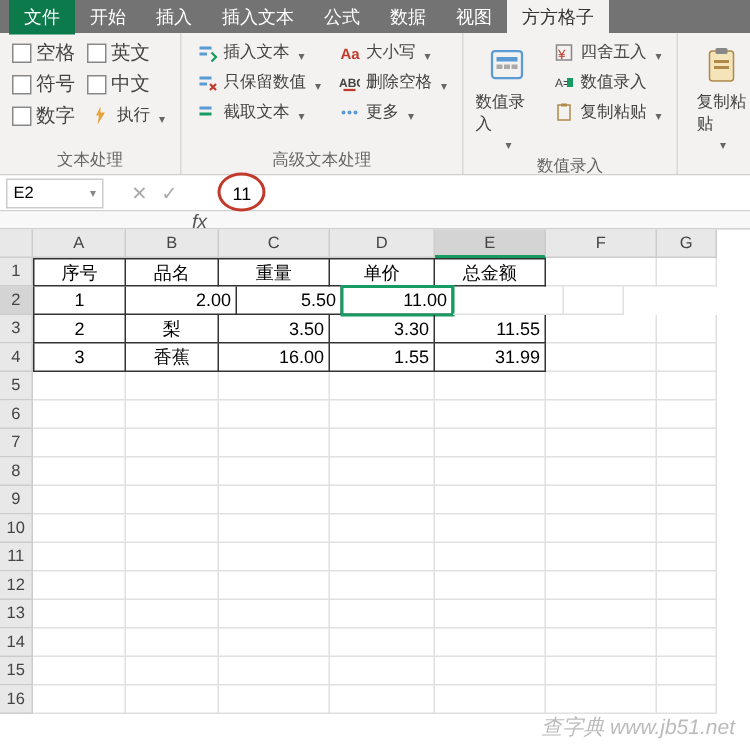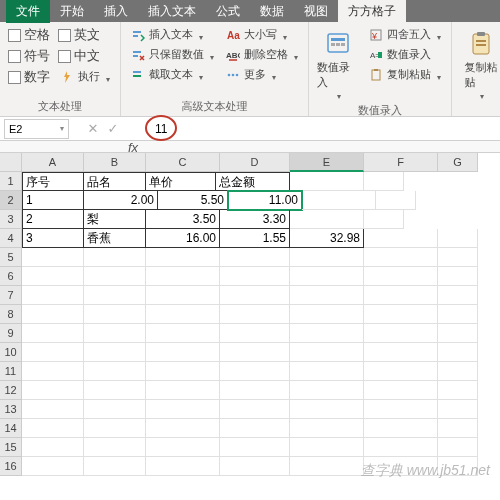--- a/index.html
+++ b/index.html
@@ -41,27 +41,27 @@
   .rh.sel { background: #d4d4d4; }
   .grid { }
   .colheads { display: flex; }
   .ch { height: 19px; background: #e8e8e8; border-right: 1px solid #ccc; border-bottom: 1px solid #ccc; text-align: center; font-size: 11px; color: #444; line-height: 19px; }
   .ch.sel { background: #d4d4d4; border-bottom: 2px solid #169b62; }
   .row { display: flex; }
   .cell { height: 19px; border-right: 1px solid #e0e0e0; border-bottom: 1px solid #e0e0e0; font-size: 12px; padding: 0 3px; line-height: 18px; overflow: hidden; }
   .cell.bd { border-right: 1px solid #333; border-bottom: 1px solid #333; }
   .cell.bdt { border-top: 1px solid #333; }
   .cell.bdl { border-left: 1px solid #333; }
-  .cell.c { text-align: left; }
+  .cell.c { text-align: center; }
   .cell.r { text-align: right; }
   .cell.active { outline: 2px solid #169b62; outline-offset: -1px; }
   
   .wA { width: 62px; } .wB { width: 62px; } .wC { width: 74px; } .wD { width: 70px; } .wE { width: 74px; } .wF { width: 74px; } .wG { width: 40px; }
   
-  .watermark { position: absolute; bottom: 20px; right: 10px; font-size: 14px; color: rgba(120,120,120,0.5); font-style: italic; }
+  .watermark { position: absolute; bottom: 6px; right: 10px; font-size: 14px; color: rgba(120,120,120,0.5); font-style: italic; }
   
   svg { display: block; }
 </style>
 </head>
 <body>
 
 <div class="titlebar">
   <div class="file">文件</div>
   <div class="tab">开始</div>
   <div class="tab">插入</div>
@@ -265,47 +265,49 @@
         <div class="ch wC">C</div>
         <div class="ch wD">D</div>
         <div class="ch wE sel">E</div>
         <div class="ch wF">F</div>
         <div class="ch wG">G</div>
       </div>
     <div id="cells">
         <div class="row">
           <div class="cell wA bd c bdl bdt">序号</div>
           <div class="cell wB bd c bdt">品名</div>
+          <div class="cell wC bd c bdt">重量</div>
           <div class="cell wD bd c bdt">单价</div>
           <div class="cell wE bd c bdt">总金额</div>
           <div class="cell wF"></div>
           <div class="cell wG"></div>
         </div>
         <div class="row">
           <div class="cell wA bd bdl c">1</div>
           <div class="cell wC bd r">2.00</div>
           <div class="cell wD bd r">5.50</div>
           <div class="cell wE bd r active">11.00</div>
           <div class="cell wF"></div>
           <div class="cell wG"></div>
         </div>
         <div class="row">
           <div class="cell wA bd bdl c">2</div>
           <div class="cell wB bd c">梨</div>
           <div class="cell wC bd r">3.50</div>
           <div class="cell wD bd r">3.30</div>
+          <div class="cell wE bd r">11.55</div>
           <div class="cell wF"></div>
           <div class="cell wG"></div>
         </div>
         <div class="row">
           <div class="cell wA bd bdl c">3</div>
           <div class="cell wB bd c">香蕉</div>
           <div class="cell wC bd r">16.00</div>
           <div class="cell wD bd r">1.55</div>
-          <div class="cell wE bd r">32.98</div>
+          <div class="cell wE bd r">31.99</div>
           <div class="cell wF"></div>
           <div class="cell wG"></div>
         </div>
         <div class="row">
           <div class="cell wA"></div>
           <div class="cell wB"></div>
           <div class="cell wC"></div>
           <div class="cell wD"></div>
           <div class="cell wE"></div>
           <div class="cell wF"></div>

